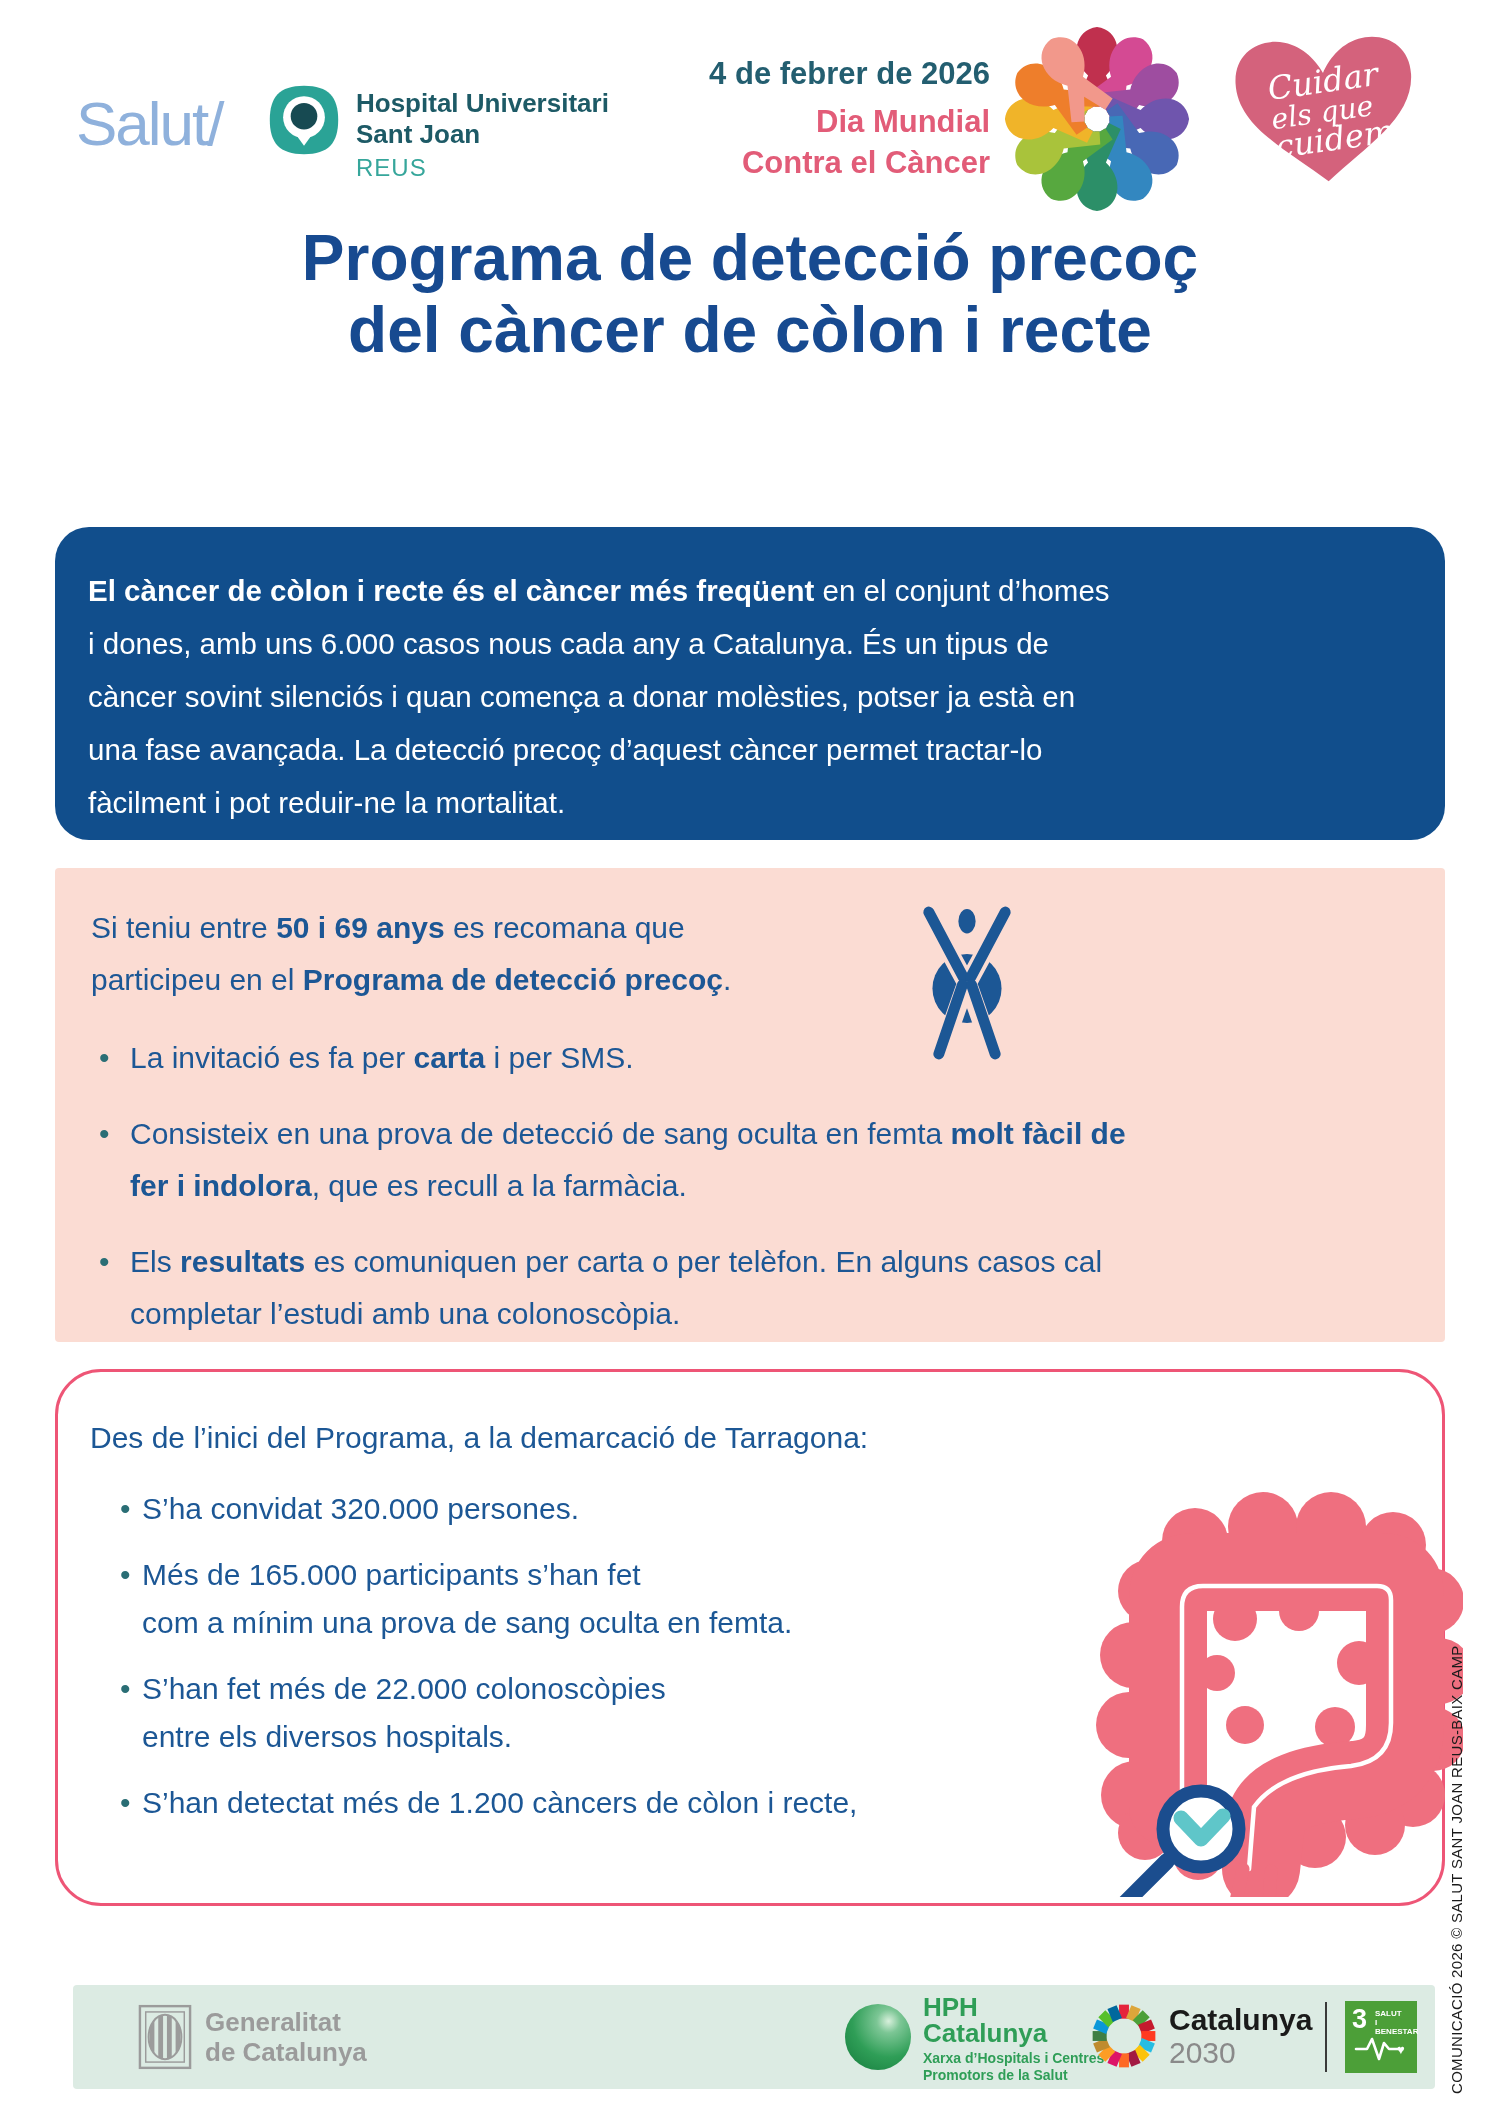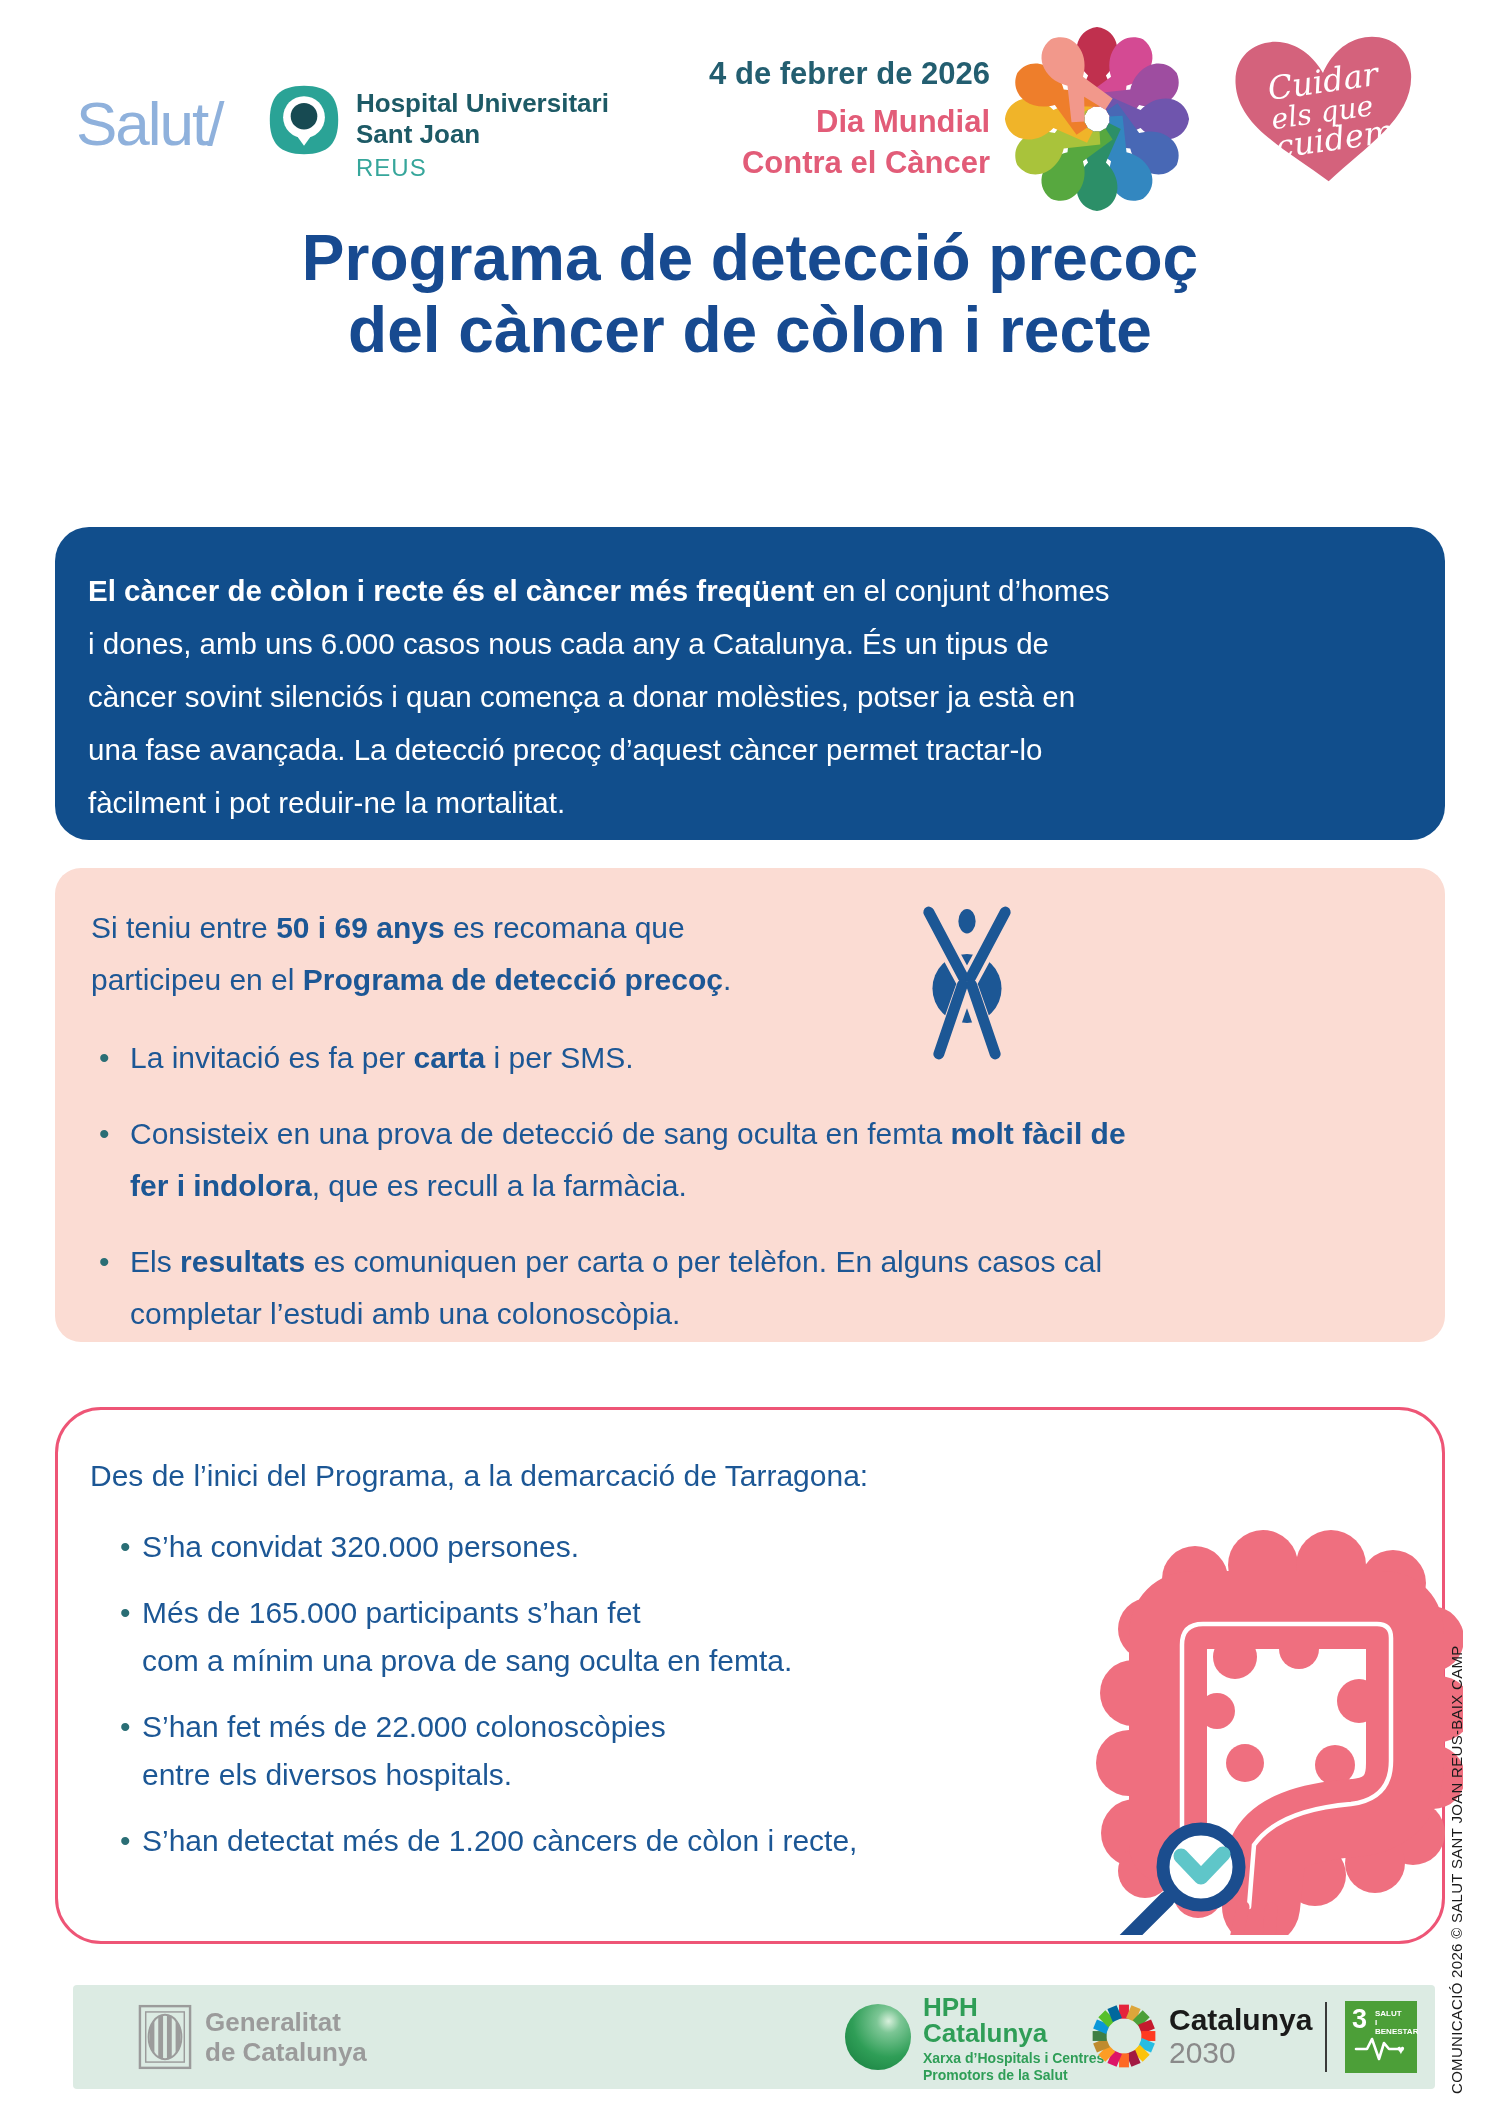--- a/index.html
+++ b/index.html
@@ -23,34 +23,34 @@
   .main-title{left:0;top:222px;width:1500px;text-align:center;
               font-size:64px;line-height:72px;font-weight:bold;color:#174a90;}
 
   
   .blue-box{left:55px;top:527px;width:1390px;height:313px;background:#114e8c;border-radius:34px;
             box-sizing:border-box;padding:37px 30px 0 33px;color:#ffffff;
             font-size:29.5px;line-height:53px;}
   .blue-box .ln{white-space:nowrap;}
 
   
-  .pink-box{left:55px;top:868px;width:1390px;height:474px;background:#fbdcd3;border-radius:26px;
+  .pink-box{left:55px;top:868px;width:1390px;height:474px;background:#fbdcd3;border-radius:4px;
             box-sizing:border-box;padding:34px 0 16px 36px;font-size:30px;line-height:52px;color:#1c5795;}
   .pink-box .ln{white-space:nowrap;}
   b{font-weight:bold;}
   .bullets{margin-top:26px;}
   .bullet{display:flex;margin-bottom:24px;}
   .bullet .dot{width:31px;padding-left:8px;color:#2a6e75;flex:none;}
   .figure-logo{left:862px;top:32px;width:100px;height:166px;}
   .pink-box{position:absolute;}
   .logo-caption{left:965px;top:54px;font-size:23px;font-weight:bold;letter-spacing:3px;
                 line-height:47px;color:#1c5795;white-space:nowrap;}
 
   
-  .stats-box{left:55px;top:1407px;width:1390px;height:537px;background:#ffffff;
+  .stats-box{left:55px;top:1369px;width:1390px;height:537px;background:#ffffff;
              border:3px solid #ee5576;border-radius:46px;box-sizing:border-box;
              padding:42px 0 0 32px;font-size:30px;line-height:48px;color:#1c5795;}
   .stats-box .intro{margin-bottom:23px;white-space:nowrap;}
   .stats-box .bullet{margin-bottom:18px;}
   .stats-box .bullet .dot{width:22px;padding-left:30px;}
   .colon-illustration{left:1025px;top:105px;width:380px;height:420px;}
 
   
   .footer-bar{left:73px;top:1985px;width:1362px;height:104px;background:#dcebe3;border-radius:4px;}
   .gen-shield{left:65px;top:19px;width:54px;height:66px;}

